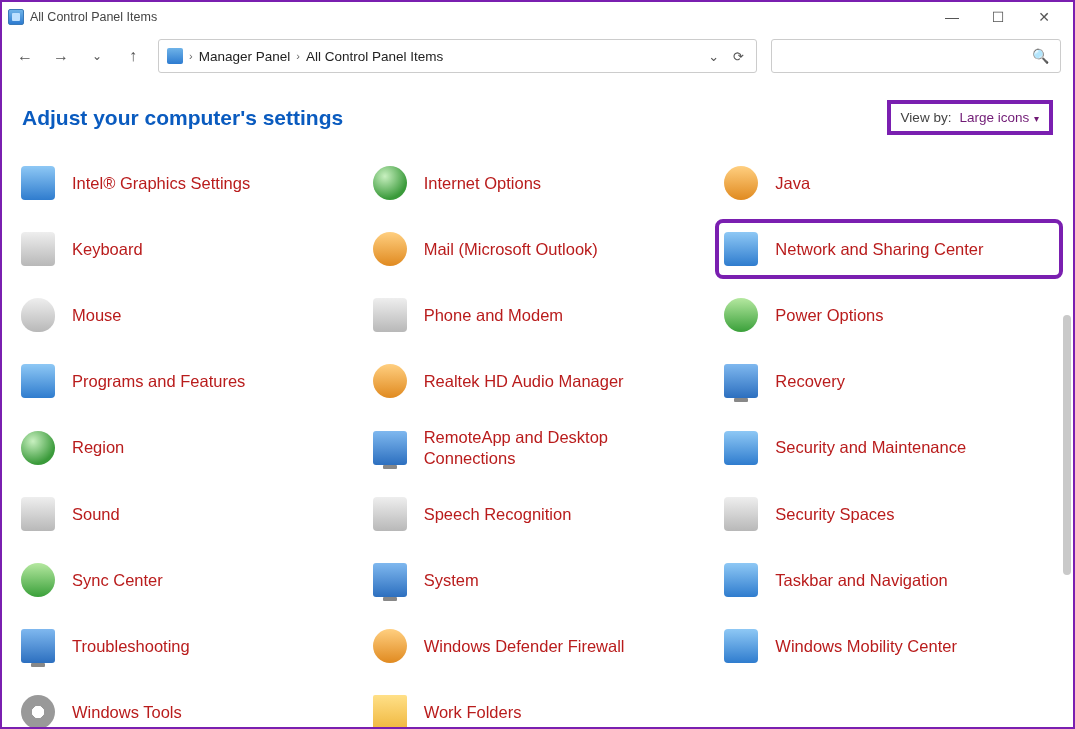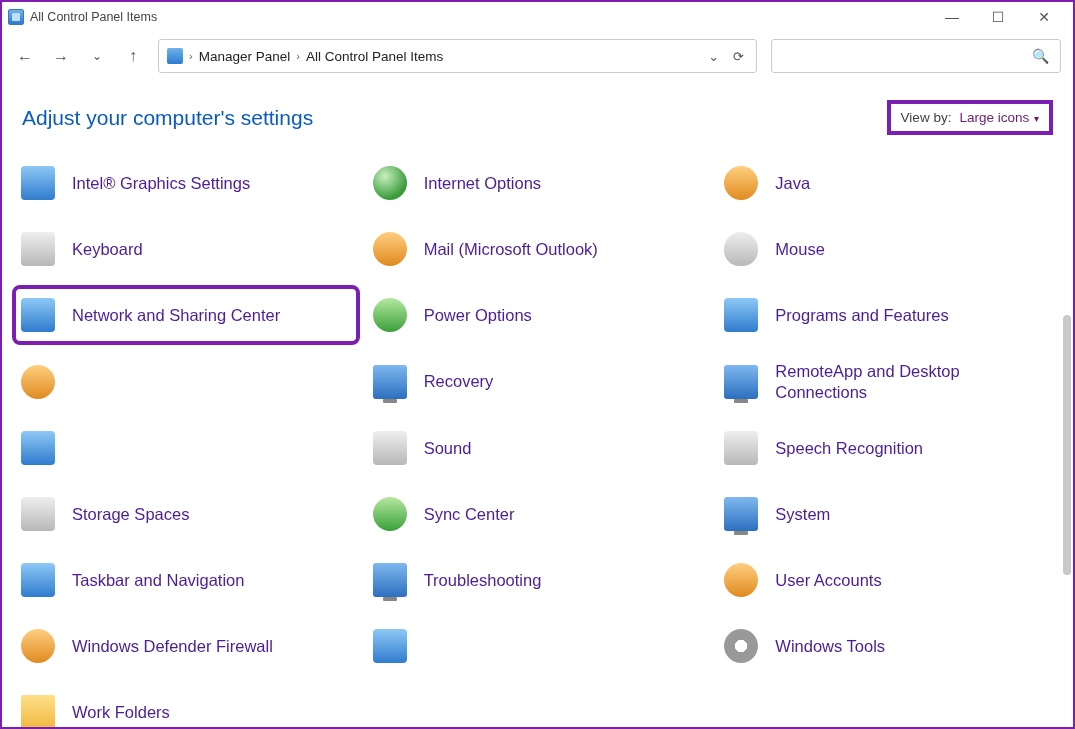--- a/index.html
+++ b/index.html
@@ -19,33 +19,33 @@
   .breadcrumb-box { flex: 1; height: 34px; border: 1px solid #ccc; border-radius: 3px; display: flex; align-items: center; padding: 0 8px; gap: 6px; font-size: 13.5px; color:#222; }
   .breadcrumb-box .bc-icon { width:16px;height:16px;background:linear-gradient(#6fb3e8,#2d7bd0);border-radius:2px; }
   .breadcrumb-box .sep { color:#666; font-size:11px; }
   .breadcrumb-box .bc-spacer{flex:1;}
   .breadcrumb-box .chev, .breadcrumb-box .refresh{color:#555;font-size:13px;padding:0 4px;}
   .searchbox { width: 290px; height: 34px; border:1px solid #ccc; border-radius:3px; display:flex; align-items:center; justify-content:flex-end; padding:0 10px; color:#666;}
   .searchbox .search-icon{font-size:14px;}
 
   
   .subhead { display:flex; align-items:center; padding: 20px 20px 10px 20px; }
-  .subhead-title { color:#0a5bbf; font-size: 21px; font-weight: 400; }
+  .subhead-title { color:#0a5bbf; font-size: 21px; font-weight: 700; }
   .subhead .spacer{flex:1;}
   .viewby-box { border: 4px solid #7a1fb0; border-radius: 0; padding: 6px 10px; display:flex; align-items:center; gap:8px; }
   .viewby-label { color:#444; font-size:13.5px; }
   .viewby-value { color:#701a75; font-size:13.5px; }
   .viewby-value .caret{font-size:10px;margin-left:2px;}
 
   
   .content { flex:1; overflow:hidden; padding: 8px 10px 0 10px; position:relative;}
   .grid { display: grid; grid-template-columns: repeat(3, 1fr); column-gap: 4px; row-gap: 6px; }
   .item { display: flex; align-items: center; gap: 14px; padding: 10px 6px; min-height: 56px; cursor:pointer;}
   .item .icon { width: 40px; height: 40px; flex-shrink: 0; border-radius: 4px; display:flex; align-items:center; justify-content:center; position:relative;}
-  .item .label { color: #4c1d95; font-size: 16.5px; line-height: 1.25; max-width: 250px;}
+  .item .label { color: #b91c1c; font-size: 16.5px; line-height: 1.25; max-width: 250px;}
   .item.highlighted { border: 4px solid #7a1fb0; border-radius: 8px; padding: 6px 2px; }
 
   
   .ic { width:34px;height:34px;border-radius:4px; position:relative;}
   .ic.globe{background:radial-gradient(circle at 35% 30%, #c8f0c0, #3a9a3a 70%);border-radius:50%;}
   .ic.blue{background:linear-gradient(#8ec8f5,#2f7cce);}
   .ic.gray{background:linear-gradient(#eee,#b8b8b8);}
   .ic.orange{background:linear-gradient(#ffcf80,#e08a20);}
   .ic.green{background:linear-gradient(#b5e8a0,#3aa03a);}
   .ic.monitor{background:linear-gradient(#7fb8ef,#2c6fbf);border-radius:3px;}
@@ -128,83 +128,97 @@
             <div class="ic gray"></div>
           </div>
           <div class="label">Keyboard</div>
         </div>
         <div class="item">
           <div class="icon">
             <div class="ic orange round"></div>
           </div>
           <div class="label">Mail (Microsoft Outlook)</div>
         </div>
+        <div class="item highlighted">
+          <div class="icon">
+            <div class="ic blue"></div>
+          </div>
+          <div class="label">Network and Sharing Center</div>
+        </div>
         <div class="item">
           <div class="icon">
             <div class="ic gray mouse"></div>
           </div>
           <div class="label">Mouse</div>
         </div>
-        <div class="item highlighted">
-          <div class="icon">
-            <div class="ic blue"></div>
-          </div>
-          <div class="label">Network and Sharing Center</div>
+        <div class="item">
+          <div class="icon">
+            <div class="ic gray"></div>
+          </div>
+          <div class="label">Phone and Modem</div>
         </div>
         <div class="item">
           <div class="icon">
             <div class="ic green round"></div>
           </div>
           <div class="label">Power Options</div>
         </div>
         <div class="item">
           <div class="icon">
             <div class="ic blue"></div>
           </div>
           <div class="label">Programs and Features</div>
         </div>
         <div class="item">
           <div class="icon">
             <div class="ic orange round"></div>
           </div>
+          <div class="label">Realtek HD Audio Manager</div>
         </div>
         <div class="item">
           <div class="icon">
             <div class="ic monitor"></div>
           </div>
           <div class="label">Recovery</div>
         </div>
         <div class="item">
           <div class="icon">
+            <div class="ic globe"></div>
+          </div>
+          <div class="label">Region</div>
+        </div>
+        <div class="item">
+          <div class="icon">
             <div class="ic monitor"></div>
           </div>
           <div class="label">RemoteApp and Desktop Connections</div>
         </div>
         <div class="item">
           <div class="icon">
             <div class="ic blue"></div>
           </div>
+          <div class="label">Security and Maintenance</div>
         </div>
         <div class="item">
           <div class="icon">
             <div class="ic gray"></div>
           </div>
           <div class="label">Sound</div>
         </div>
         <div class="item">
           <div class="icon">
             <div class="ic gray"></div>
           </div>
           <div class="label">Speech Recognition</div>
         </div>
         <div class="item">
           <div class="icon">
             <div class="ic gray"></div>
           </div>
-          <div class="label">Storage Spaces</div>
+          <div class="label">Security Spaces</div>
         </div>
         <div class="item">
           <div class="icon">
             <div class="ic green round"></div>
           </div>
           <div class="label">Sync Center</div>
         </div>
         <div class="item">
           <div class="icon">
             <div class="ic monitor"></div>
@@ -220,32 +234,27 @@
         <div class="item">
           <div class="icon">
             <div class="ic monitor"></div>
           </div>
           <div class="label">Troubleshooting</div>
         </div>
         <div class="item">
           <div class="icon">
             <div class="ic orange round"></div>
           </div>
-          <div class="label">User Accounts</div>
-        </div>
-        <div class="item">
-          <div class="icon">
-            <div class="ic orange round"></div>
-          </div>
           <div class="label">Windows Defender Firewall</div>
         </div>
         <div class="item">
           <div class="icon">
             <div class="ic blue"></div>
           </div>
+          <div class="label">Windows Mobility Center</div>
         </div>
         <div class="item">
           <div class="icon">
             <div class="ic gear"></div>
           </div>
           <div class="label">Windows Tools</div>
         </div>
         <div class="item">
           <div class="icon">
             <div class="ic folder"></div>

